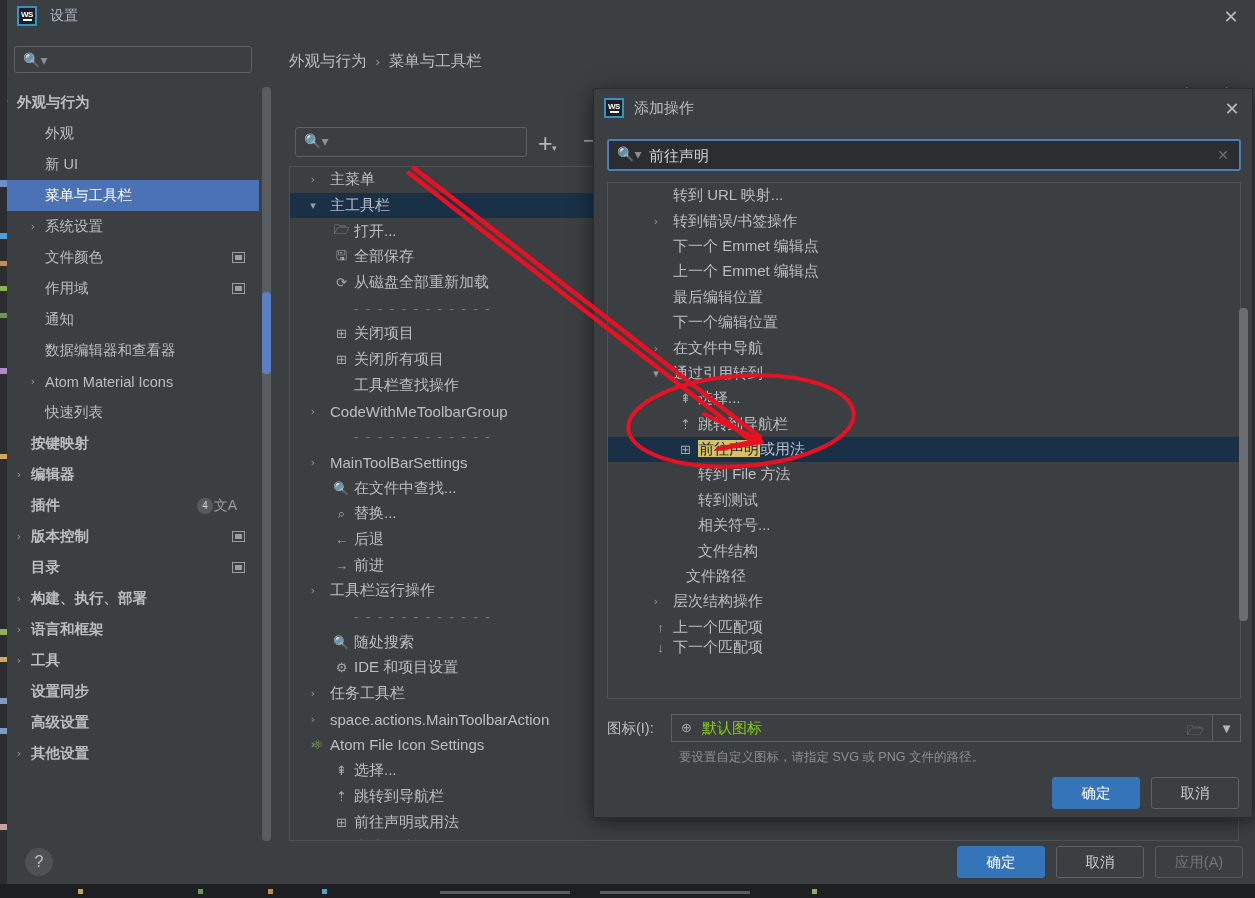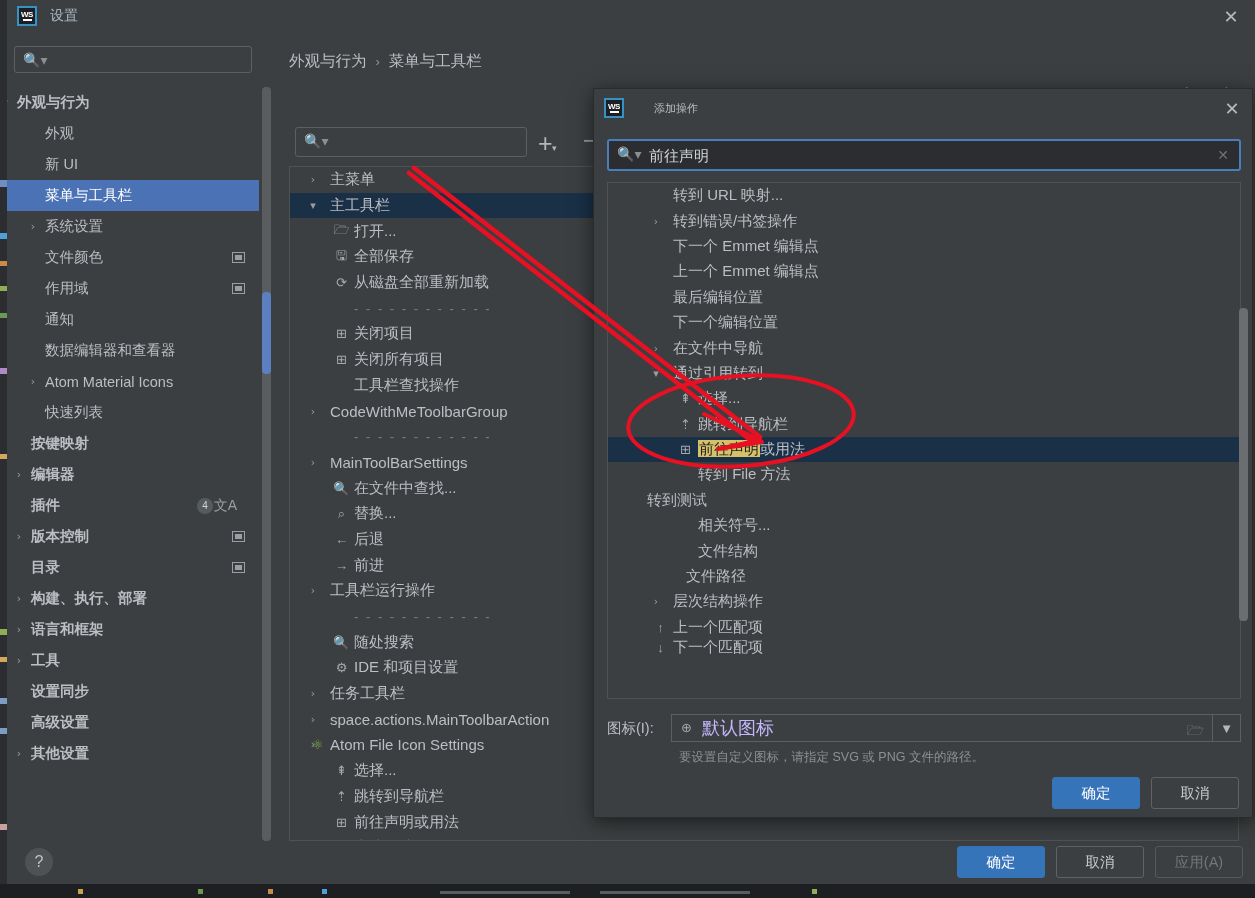--- a/index.html
+++ b/index.html
@@ -113,21 +113,21 @@
   .t-row .ico { position: absolute; width: 17px; text-align: center; color: #a6a9ad; font-size: 13px; }
   .t-row .dashes { color: #7d8184; letter-spacing: 2px; font-size: 13px; }
 
   
   .dialog {
     position: absolute; left: 593px; top: 88px; width: 660px; height: 730px;
     background: #3c3f41; border: 1px solid #2b2b2b;
     box-shadow: 0 4px 18px rgba(0,0,0,.55);
   }
   .dlg-title { position: absolute; left: 0; top: 0; width: 660px; height: 38px; display: flex; align-items: center; }
-  .dlg-title .t { margin-left: 30px; color: #bcbec4; font-size: 11px; }
+  .dlg-title .t { margin-left: 10px; color: #bcbec4; font-size: 15px; }
   .dlg-close {
     position: absolute; right: 10px; top: 7px; width: 24px; height: 24px; color: #b8b8b8;
     font-size: 18px; display: flex; align-items: center; justify-content: center;
     font-family: "DejaVu Sans", sans-serif;
   }
   .dlg-search {
     position: absolute; left: 13px; top: 50px; width: 634px; height: 32px;
     background: #2b2d30; border: 2px solid #4a7ebb; border-radius: 3px;
   }
   .dlg-search .txt { position: absolute; left: 40px; top: 6px; color: #cfd2d5; font-size: 15px; }
@@ -146,21 +146,21 @@
   .d-row .ico { position: absolute; width: 17px; text-align: center; color: #a6a9ad; font-size: 13px; }
   .hl { background: #d6c068; color: #1e1f22; padding: 0 1px; }
   .dlg-list-scroll { position: absolute; right: 4px; top: 219px; width: 9px; height: 313px; background: #6b6e70; border-radius: 4px; }
 
   .icon-row { position: absolute; left: 13px; top: 625px; width: 634px; height: 28px; display: flex; align-items: center; }
   .icon-row .lbl { color: #bcbec4; font-size: 14.5px; width: 64px; }
   .icon-field {
     position: relative; flex: 1; height: 28px; border: 1px solid #5e6060; background: #3c3f41;
     display: flex; align-items: center;
   }
-  .icon-field .val { margin-left: 30px; color: #c4b5fd; font-size: 18px; }
+  .icon-field .val { margin-left: 30px; color: #84cc16; font-size: 15px; }
   .icon-field .glob { position: absolute; left: 9px; top: 5px; color: #a6a9ad; font-size: 13px; }
   .icon-field .folder { position: absolute; right: 36px; top: 5px; color: #7c7f82; font-size: 14px; }
   .icon-field .caret { position: absolute; right: 0; top: -1px; width: 28px; height: 28px;
     border-left: 1px solid #5e6060; color: #b4b7ba; font-size: 10px;
     display: flex; align-items: center; justify-content: center; font-family: "DejaVu Sans", sans-serif;}
   .icon-hint { position: absolute; left: 85px; top: 660px; color: #8d9093; font-size: 12.5px; }
 
   .btn {
     height: 32px; min-width: 88px; border-radius: 3px; font-size: 14.5px;
     display: flex; align-items: center; justify-content: center;
@@ -520,21 +520,21 @@
           <span style="margin-left: 90px;">跳转到导航栏</span>
         </div>
         <div class="d-row sel">
           <span class="ico" style="left: 69px;">⊞</span>
           <span style="margin-left: 90px;"><span class="hl">前往声明</span>或用法</span>
         </div>
         <div class="d-row">
           <span style="margin-left: 90px;">转到 File 方法</span>
         </div>
         <div class="d-row">
-          <span style="margin-left: 39px;">转到测试</span>
+          <span style="margin-left: 90px;">转到测试</span>
         </div>
         <div class="d-row">
           <span style="margin-left: 90px;">相关符号...</span>
         </div>
         <div class="d-row">
           <span style="margin-left: 90px;">文件结构</span>
         </div>
         <div class="d-row">
           <span style="margin-left: 78px;">文件路径</span>
         </div>

